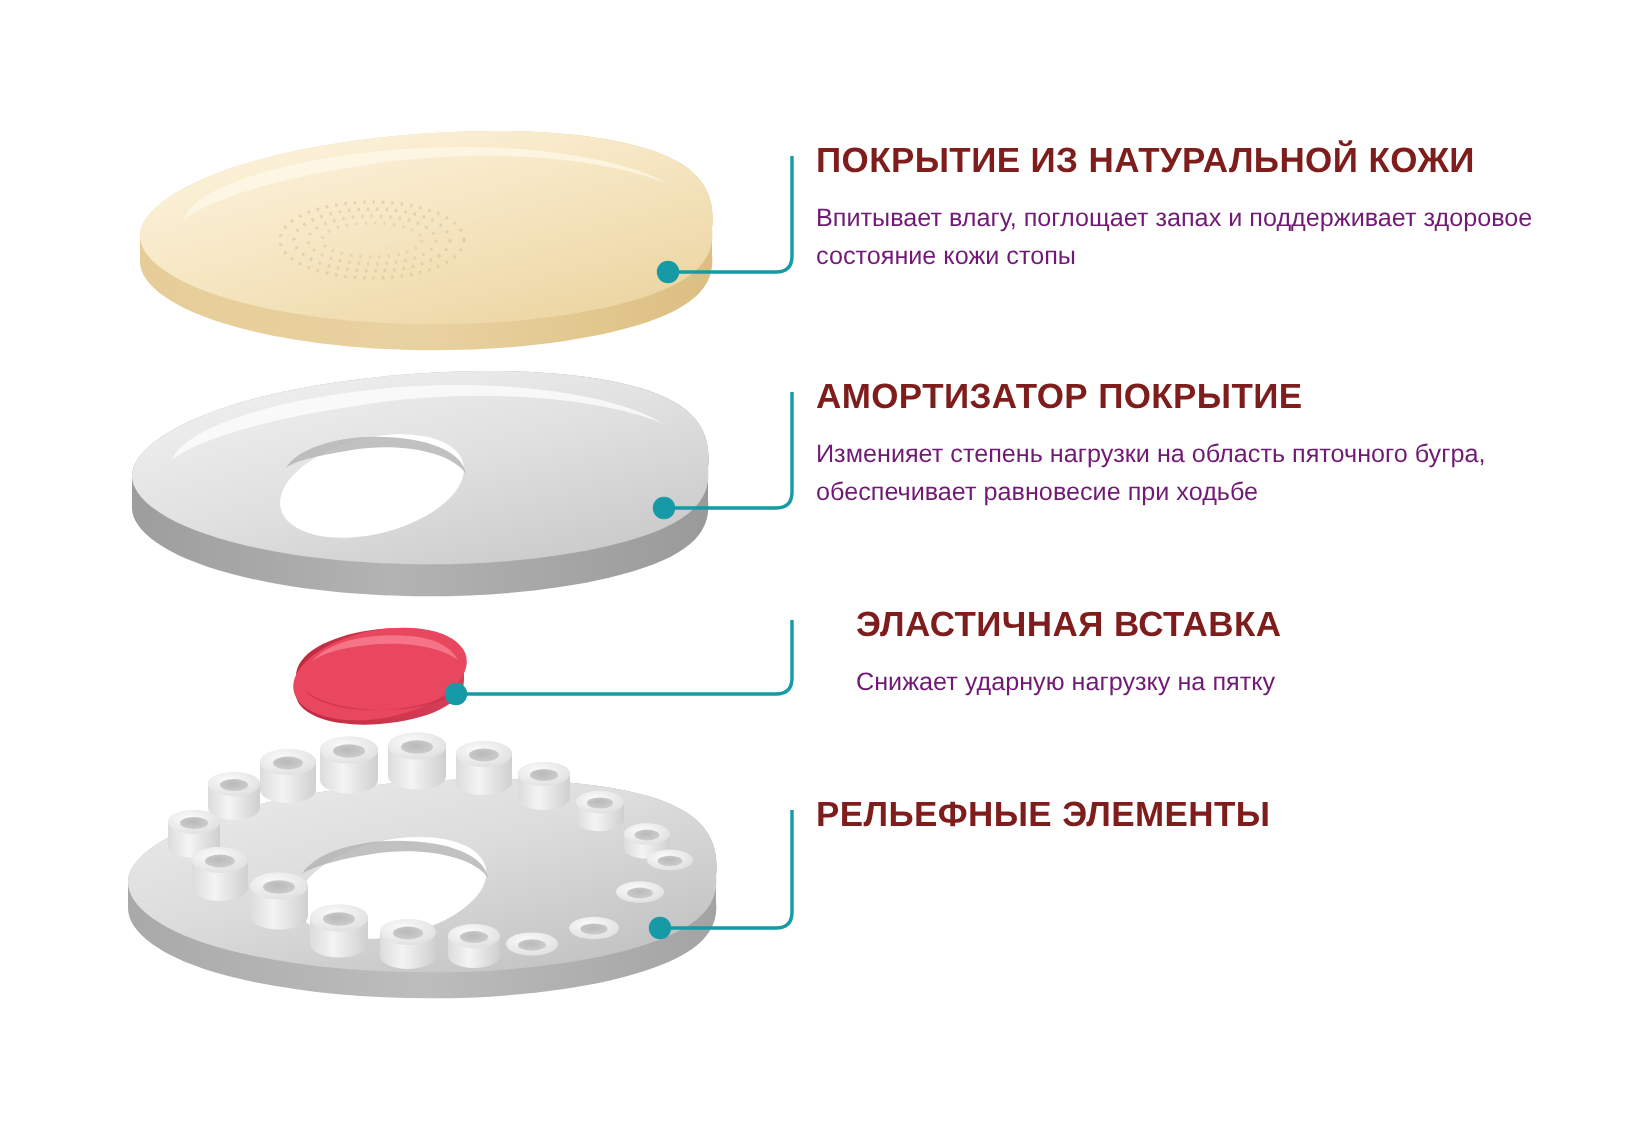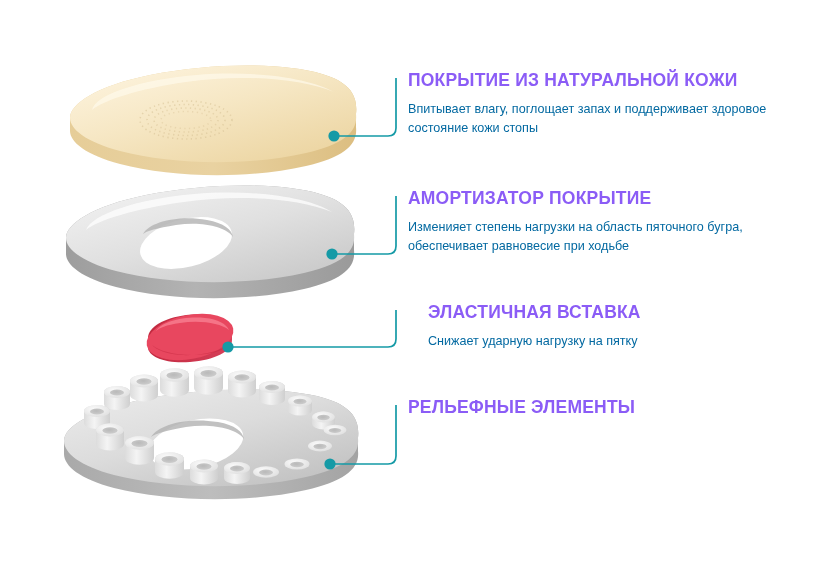--- a/index.html
+++ b/index.html
@@ -42,30 +42,30 @@
     width: 816px;
     height: 564px;
   }
 
   
   .callout {
     position: absolute;
     width: 360px;
   }
   .callout-title {
-    color: #8b5cf6;
+    color: #7f1d1d;
     font-size: 17.5px;
     font-weight: bold;
     letter-spacing: 0.2px;
     line-height: 1.2;
     margin: 0 0 9px 0;
     white-space: nowrap;
   }
   .callout-body {
-    color: #0369a1;
+    color: #701a75;
     font-size: 12.6px;
     line-height: 1.52;
     margin: 0;
   }
 
   .callout-1 { left: 408px; top: 70px; }
   .callout-2 { left: 408px; top: 188px; }
   .callout-3 { left: 428px; top: 302px; }
   .callout-4 { left: 408px; top: 397px; }
 </style>

